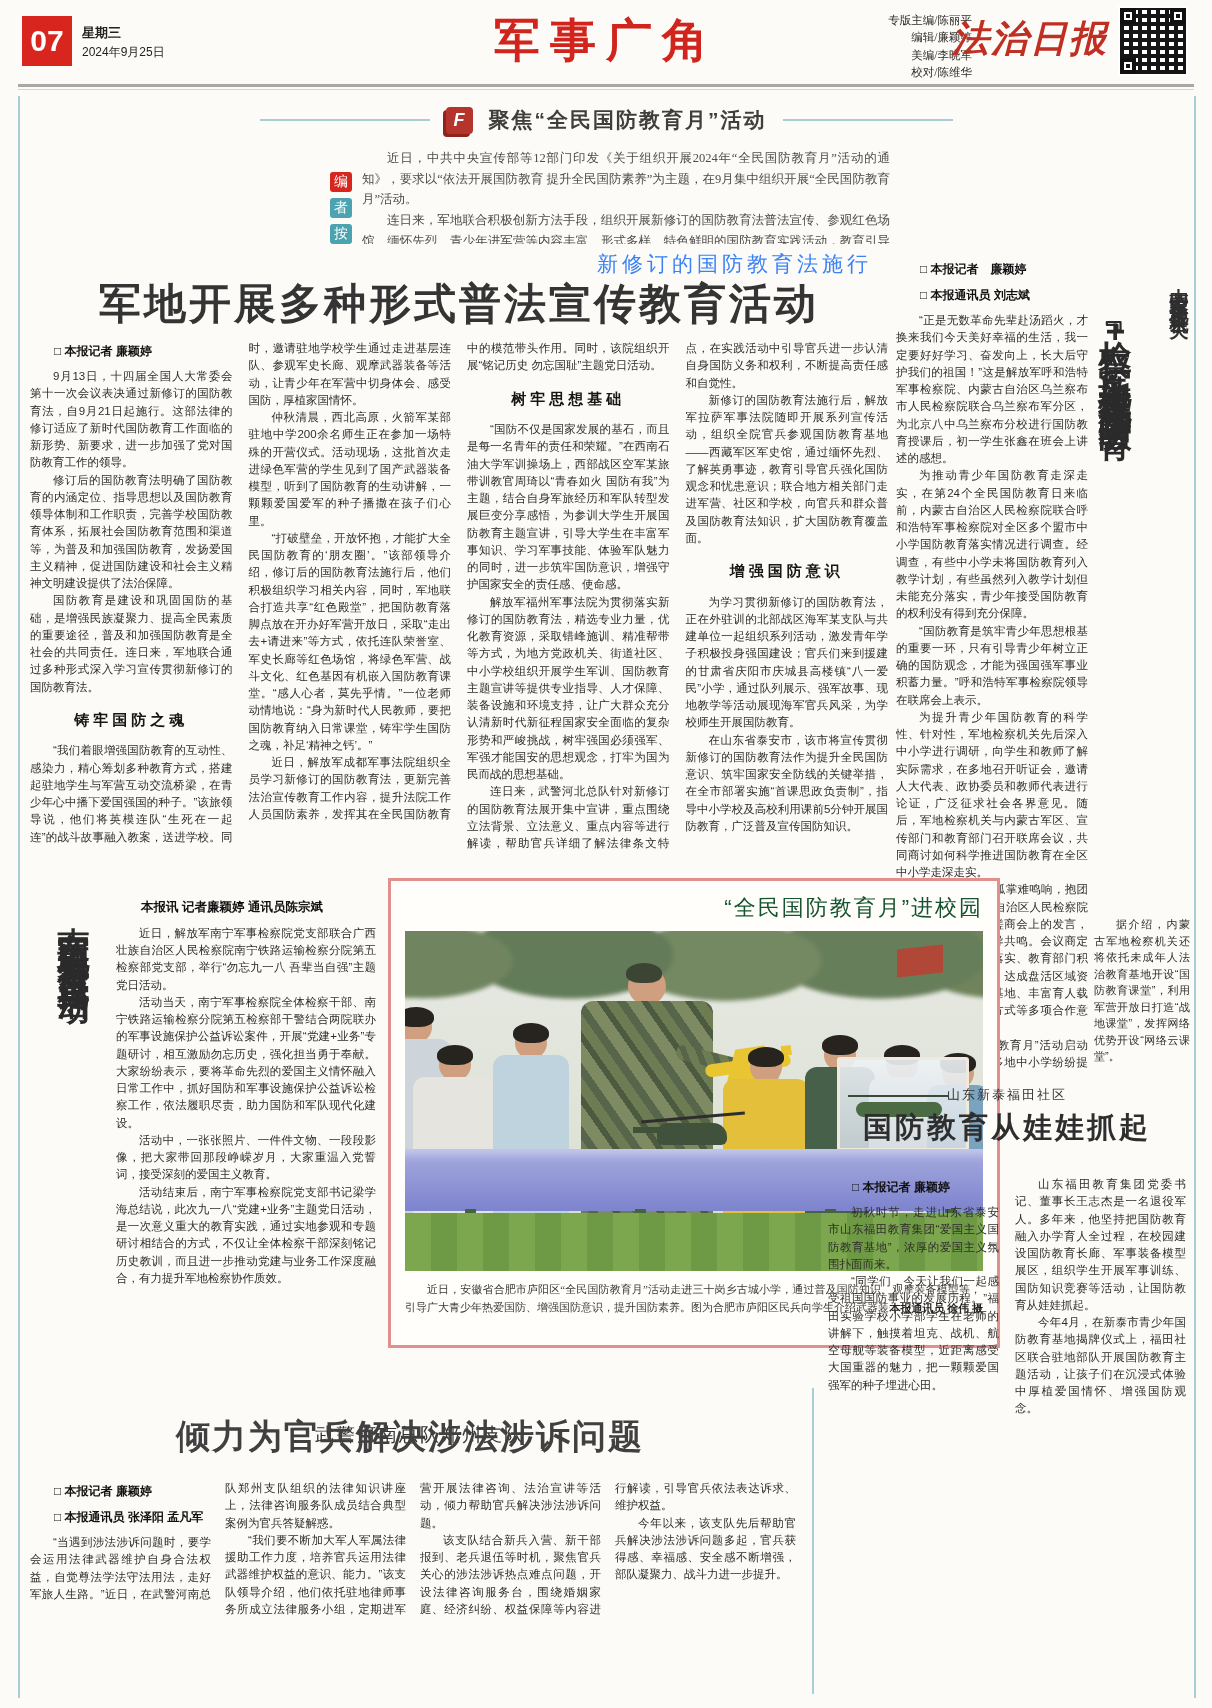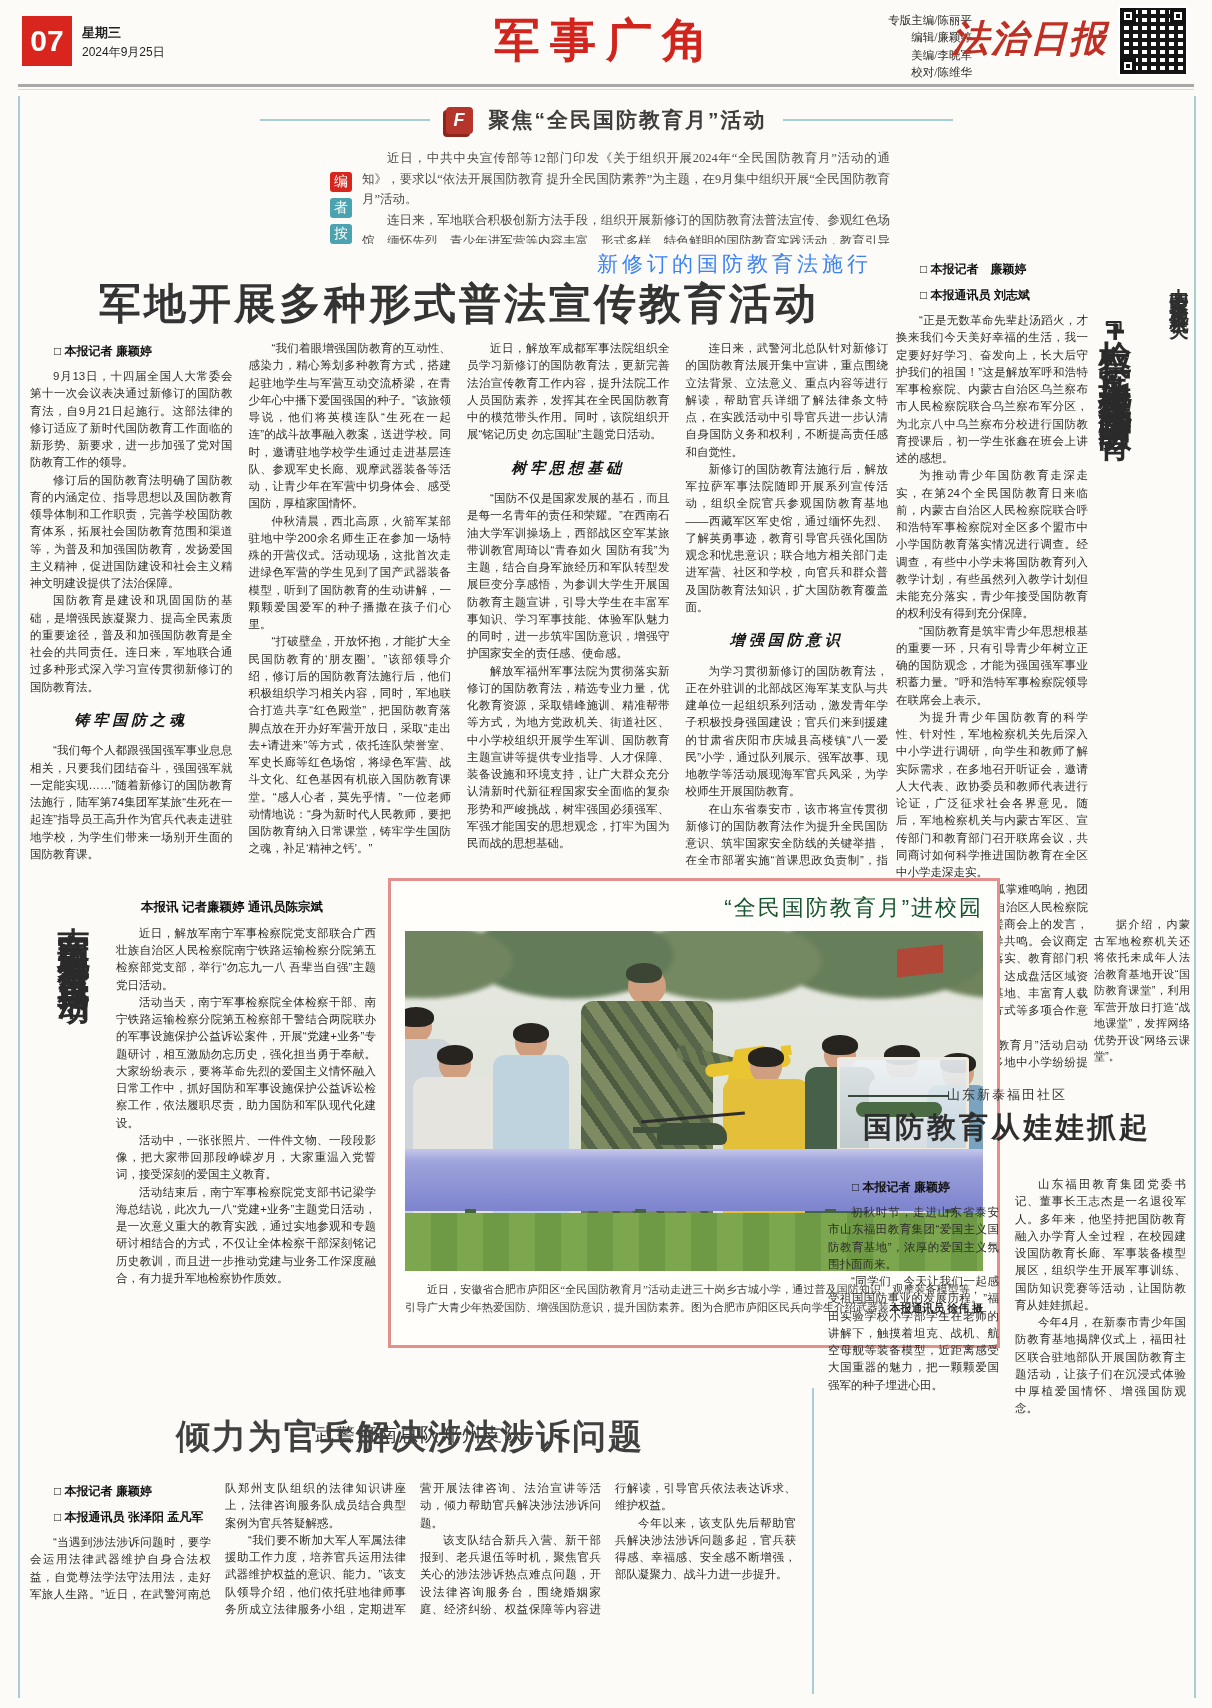--- a/index.html
+++ b/index.html
@@ -42,21 +42,21 @@
   .ednote .tags{display:flex;flex-direction:column;gap:6px;padding-top:24px;}
   .ednote .tag{width:22px;height:22px;color:#fff;font-size:14px;display:flex;align-items:center;
                justify-content:center;border-radius:3px;}
   .tag.red{background:#d8251d}.tag.teal{background:#4aa3ae}
   .ednote .txt{font-family:Liberation Serif, serif;font-size:12.5px;line-height:1.65;color:#4e4c49;}
   .ednote .txt .para{margin:0;}
 
   
   .para{margin:0;text-indent:2em;text-align:justify;}
   .byline{font-weight:bold;margin:2px 0 8px;font-size:12px;color:#111;}
-  .subhead{text-align:center;font-weight:bold;font-size:15px;letter-spacing:4px;margin:13px 0 11px;color:#161616;font-style:italic;}
+  .subhead{text-align:center;font-weight:bold;font-size:15px;letter-spacing:4px;margin:13px 0 11px;color:#161616;}
   .bodytext{font-size:11.5px;line-height:1.5;color:#2e2d2b;}
 
   
   .main-kicker{position:absolute;left:14px;width:858px;top:250px;text-align:right;font-size:21px;
                color:#3b82f6;letter-spacing:4px;}
   .main-headline{position:absolute;left:30px;width:858px;top:276px;text-align:center;font-size:42px;
                  font-weight:bold;color:#343434;letter-spacing:3px;}
   .main-cols{position:absolute;left:30px;top:340px;width:858px;height:536px;column-count:4;
              column-gap:16px;overflow:hidden;}
 
@@ -190,21 +190,20 @@
   </div>
 
   <div class="main-kicker">新修订的国防教育法施行</div>
   <div class="main-headline">军地开展多种形式普法宣传教育活动</div>
   <div class="main-cols bodytext">
       <p class="byline para">□ 本报记者 廉颖婷</p>
       <p class="para">9月13日，十四届全国人大常委会第十一次会议表决通过新修订的国防教育法，自9月21日起施行。这部法律的修订适应了新时代国防教育工作面临的新形势、新要求，进一步加强了党对国防教育工作的领导。</p>
       <p class="para">修订后的国防教育法明确了国防教育的内涵定位、指导思想以及国防教育领导体制和工作职责，完善学校国防教育体系，拓展社会国防教育范围和渠道等，为普及和加强国防教育，发扬爱国主义精神，促进国防建设和社会主义精神文明建设提供了法治保障。</p>
       <p class="para">国防教育是建设和巩固国防的基础，是增强民族凝聚力、提高全民素质的重要途径，普及和加强国防教育是全社会的共同责任。连日来，军地联合通过多种形式深入学习宣传贯彻新修订的国防教育法。</p>
       <div class="subhead">铸牢国防之魂</div>
-      <p class="para">“我们每个人都跟强国强军事业息息相关，只要我们团结奋斗，强国强军就一定能实现……”随着新修订的国防教育法施行，陆军第74集团军某旅“生死在一起连”指导员王高升作为官兵代表走进驻地学校，为学生们带来一场别开生面的国防教育课。</p>
       <p class="para">“我们着眼增强国防教育的互动性、感染力，精心筹划多种教育方式，搭建起驻地学生与军营互动交流桥梁，在青少年心中播下爱国强国的种子。”该旅领导说，他们将英模连队“生死在一起连”的战斗故事融入教案，送进学校。同时，邀请驻地学校学生通过走进基层连队、参观军史长廊、观摩武器装备等活动，让青少年在军营中切身体会、感受国防，厚植家国情怀。</p>
       <p class="para">仲秋清晨，西北高原，火箭军某部驻地中学200余名师生正在参加一场特殊的开营仪式。活动现场，这批首次走进绿色军营的学生见到了国产武器装备模型，听到了国防教育的生动讲解，一颗颗爱国爱军的种子播撒在孩子们心里。</p>
       <p class="para">“打破壁垒，开放怀抱，才能扩大全民国防教育的‘朋友圈’。”该部领导介绍，修订后的国防教育法施行后，他们积极组织学习相关内容，同时，军地联合打造共享“红色殿堂”，把国防教育落脚点放在开办好军营开放日，采取“走出去+请进来”等方式，依托连队荣誉室、军史长廊等红色场馆，将绿色军营、战斗文化、红色基因有机嵌入国防教育课堂。“感人心者，莫先乎情。”一位老师动情地说：“身为新时代人民教师，要把国防教育纳入日常课堂，铸牢学生国防之魂，补足‘精神之钙’。”</p>
       <p class="para">近日，解放军成都军事法院组织全员学习新修订的国防教育法，更新完善法治宣传教育工作内容，提升法院工作人员国防素养，发挥其在全民国防教育中的模范带头作用。同时，该院组织开展“铭记历史 勿忘国耻”主题党日活动。</p>
       <div class="subhead">树牢思想基础</div>
       <p class="para">“国防不仅是国家发展的基石，而且是每一名青年的责任和荣耀。”在西南石油大学军训操场上，西部战区空军某旅带训教官周琦以“青春如火 国防有我”为主题，结合自身军旅经历和军队转型发展巨变分享感悟，为参训大学生开展国防教育主题宣讲，引导大学生在丰富军事知识、学习军事技能、体验军队魅力的同时，进一步筑牢国防意识，增强守护国家安全的责任感、使命感。</p>
       <p class="para">解放军福州军事法院为贯彻落实新修订的国防教育法，精选专业力量，优化教育资源，采取错峰施训、精准帮带等方式，为地方党政机关、街道社区、中小学校组织开展学生军训、国防教育主题宣讲等提供专业指导、人才保障、装备设施和环境支持，让广大群众充分认清新时代新征程国家安全面临的复杂形势和严峻挑战，树牢强国必须强军、军强才能国安的思想观念，打牢为国为民而战的思想基础。</p>
       <p class="para">连日来，武警河北总队针对新修订的国防教育法展开集中宣讲，重点围绕立法背景、立法意义、重点内容等进行解读，帮助官兵详细了解法律条文特点，在实践活动中引导官兵进一步认清自身国防义务和权利，不断提高责任感和自觉性。</p>
       <p class="para">新修订的国防教育法施行后，解放军拉萨军事法院随即开展系列宣传活动，组织全院官兵参观国防教育基地——西藏军区军史馆，通过缅怀先烈、了解英勇事迹，教育引导官兵强化国防观念和忧患意识；联合地方相关部门走进军营、社区和学校，向官兵和群众普及国防教育法知识，扩大国防教育覆盖面。</p>
       <div class="subhead">增强国防意识</div>

